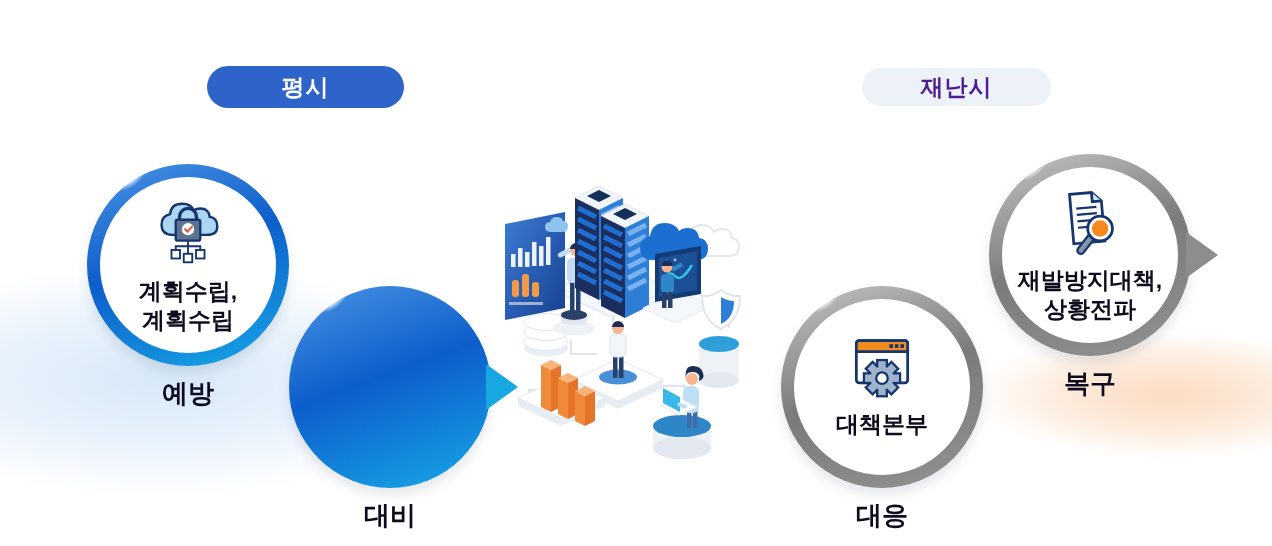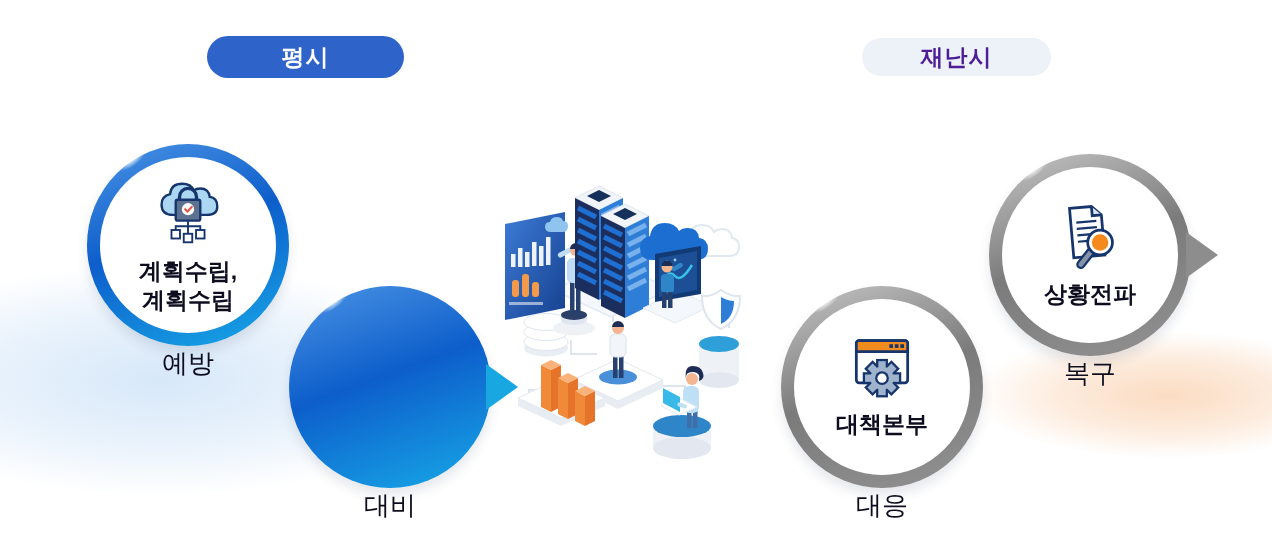--- a/index.html
+++ b/index.html
@@ -8,44 +8,44 @@
 
   
   .wave{position:absolute;pointer-events:none;}
   .wave-left{left:-160px;top:262px;width:640px;height:236px;
     background:radial-gradient(closest-side,#d7e8f9 0%,rgba(215,232,249,0.55) 55%,rgba(215,232,249,0) 98%);}
   .wave-right{left:968px;top:330px;width:400px;height:130px;
     background:radial-gradient(closest-side,#fbdcc2 0%,rgba(251,220,194,0.55) 55%,rgba(251,220,194,0) 98%);}
 
   
   .badge{position:absolute;display:flex;align-items:center;justify-content:center;
-    font-weight:700;font-size:23px;letter-spacing:1px;}
+    font-weight:700;font-size:23px;letter-spacing:1px;margin-top:30px;}
   .badge-normal{left:207px;top:36px;width:197px;height:42px;border-radius:22px;
     background:#2e63c9;color:#ffffff;}
   .badge-disaster{left:862px;top:38px;width:189px;height:38px;border-radius:20px;
     background:#edf1f8;color:#4c1d95;}
 
   
   .stage{position:absolute;width:202px;display:flex;flex-direction:column;align-items:center;z-index:3;}
-  .s1{left:87px;top:144px;}
+  .s1{left:87px;top:164px;}
   .s2{left:289px;top:286px;}
   .s3{left:781px;top:286px;}
   .s4{left:989px;top:154px;}
   .ring{position:relative;width:202px;height:202px;border-radius:50%;
     box-shadow:0 7px 12px rgba(40,60,90,0.12);}
   .blue .ring{background:linear-gradient(160deg,#4b94e4 0%,#0d5ecb 45%,#17a9e7 100%);}
   .gray .ring{background:linear-gradient(160deg,#c6c6c6 0%,#7b7b7b 48%,#929292 100%);}
   .ring::before{content:"";position:absolute;top:9px;left:28px;width:34px;height:13px;border-radius:50%;
     background:radial-gradient(rgba(255,255,255,0.95),rgba(255,255,255,0) 70%);
     transform:rotate(-38deg);}
   .inner{position:absolute;inset:13px;border-radius:50%;background:#ffffff;
     display:flex;flex-direction:column;align-items:center;justify-content:center;}
   .circle-icon{margin-bottom:6px;}
   .circle-title{font-size:23px;line-height:1.28;font-weight:700;color:#0d0d1f;text-align:center;}
-  .stage-label{font-size:26px;font-weight:400;color:#0d0d1f;}
+  .stage-label{margin-top:10px;font-size:26px;font-weight:700;color:#0d0d1f;}
   .arrow{position:absolute;top:50%;right:-27px;transform:translateY(-50%);
     width:0;height:0;border-top:23px solid transparent;border-bottom:23px solid transparent;}
   .arrow-cyan{border-left:32px solid #18a7e0;}
   .arrow-gray{border-left:32px solid #8d8d8d;}
 
   .illustration{position:absolute;left:495px;top:158px;width:282px;height:332px;z-index:1;}
 </style>
 </head>
 <body>
 
@@ -321,20 +321,21 @@
               <line x1="22" y1="36" x2="38" y2="36"></line>
                 <line x1="22" y1="43" x2="33" y2="43"></line>
             </g>
           </g>
           <path d="M37 55 L26 69" stroke="#16356c" stroke-width="10" stroke-linecap="round"></path>
           <path d="M37 55 L26 69" stroke="#8493a8" stroke-width="5" stroke-linecap="round"></path>
           <circle cx="47" cy="45" r="13.5" fill="#ffffff" stroke="#16356c" stroke-width="3"></circle>
           <circle cx="47" cy="45" r="9" fill="#f5891d"></circle>
         </svg>
         <div class="circle-title">
+          <div>재발방지대책,</div>
           <div>상황전파</div>
         </div>
       </div>
     </div>
     <div class="stage-label">복구</div>
   </div>
 
 </div>
 
 </body></html>

